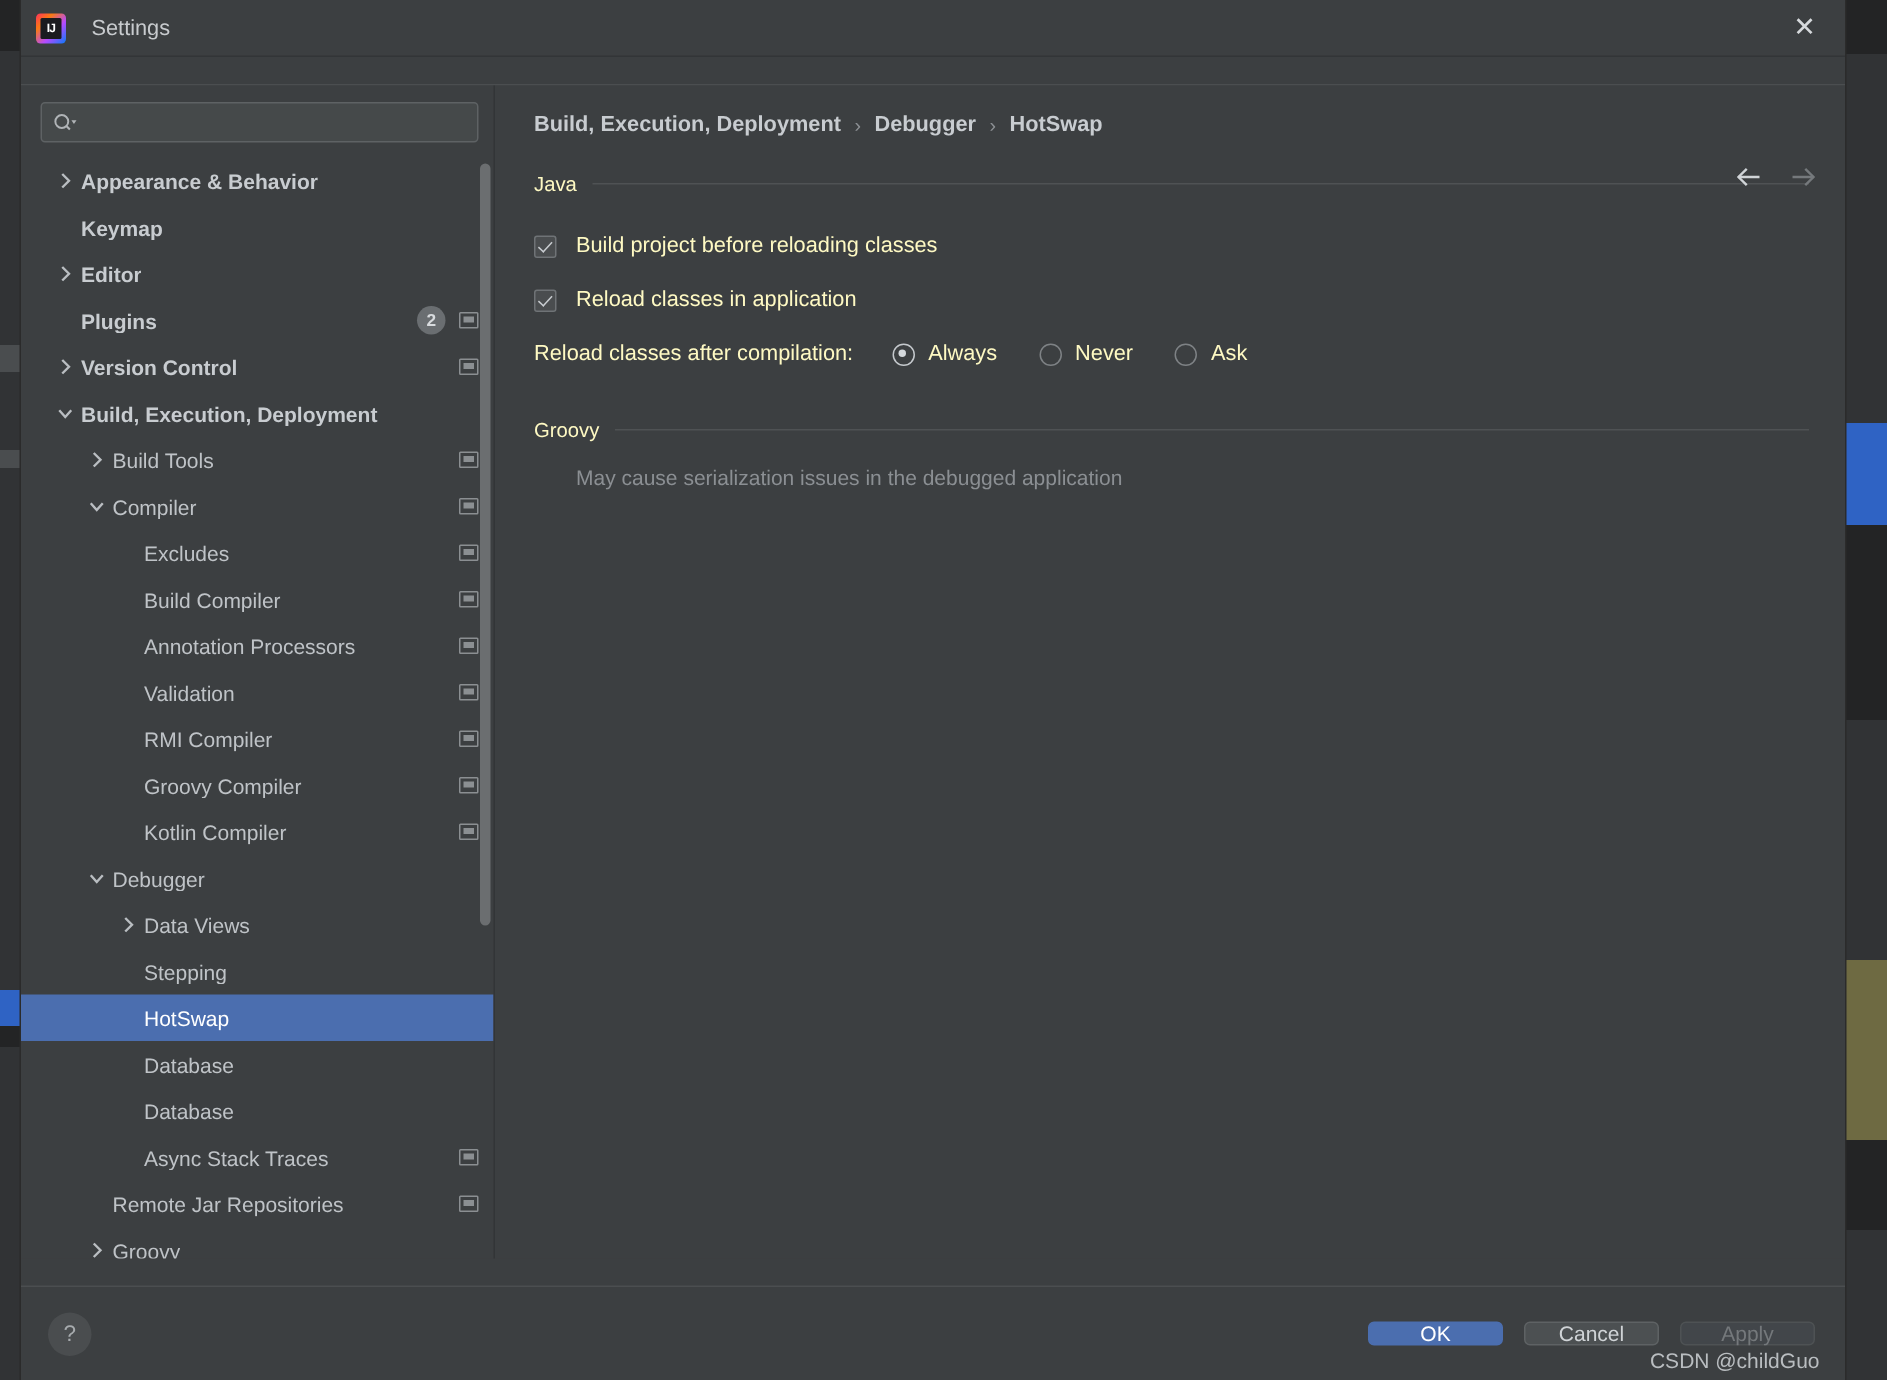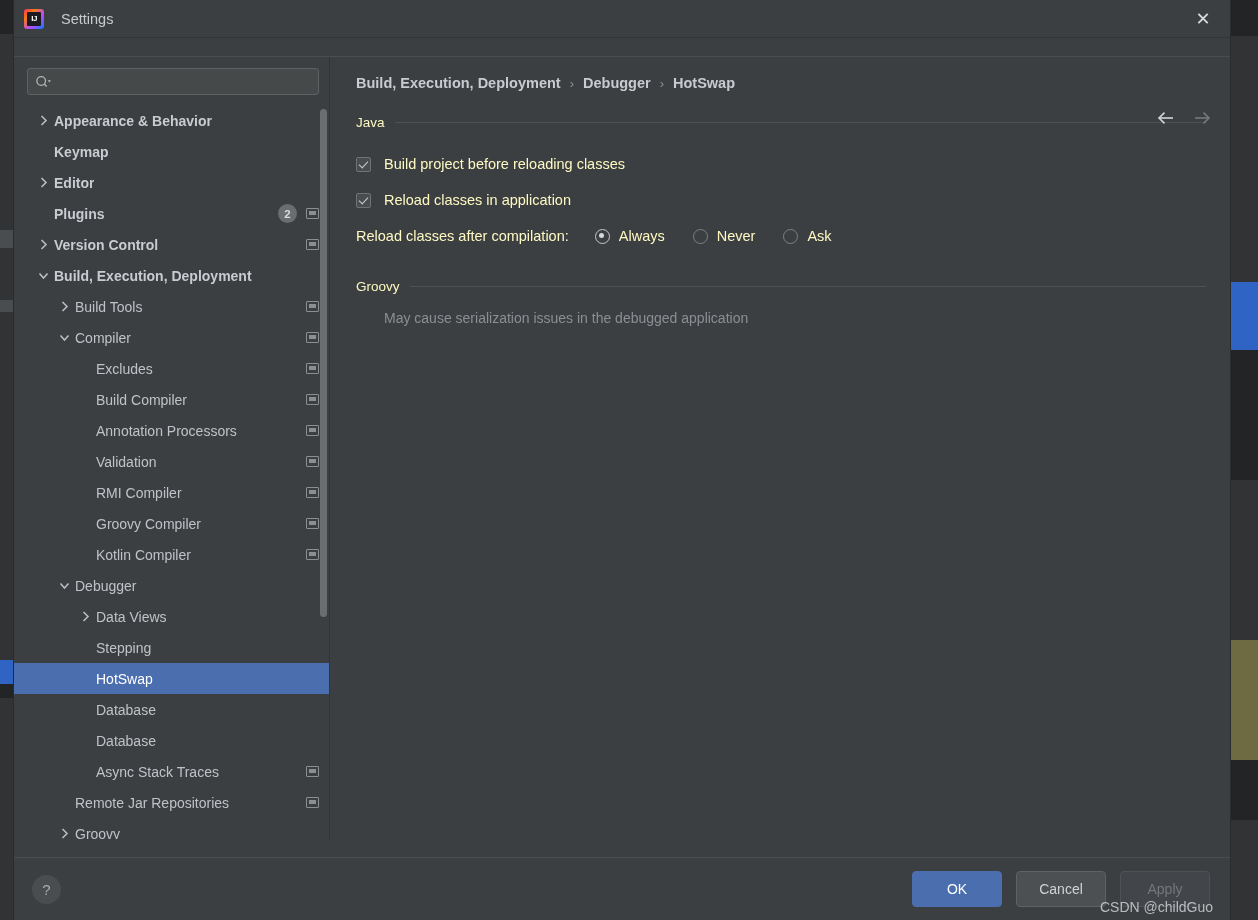--- a/index.html
+++ b/index.html
@@ -336,21 +336,21 @@
     background: #4a4d4f;
     color: #a7abae;
     font-size: 15px;
     display: flex;
     align-items: center;
     justify-content: center;
   }
   .footer-spacer { flex: 1; }
 
   .btn {
-    height: 36px;
+    height: 16px;
     min-width: 90px;
     padding: 0 17px;
     border-radius: 4px;
     font-size: 14px;
     display: flex;
     align-items: center;
     justify-content: center;
     margin-left: 14px;
     border: 1px solid #5e6264;
     background: #4c5052;

